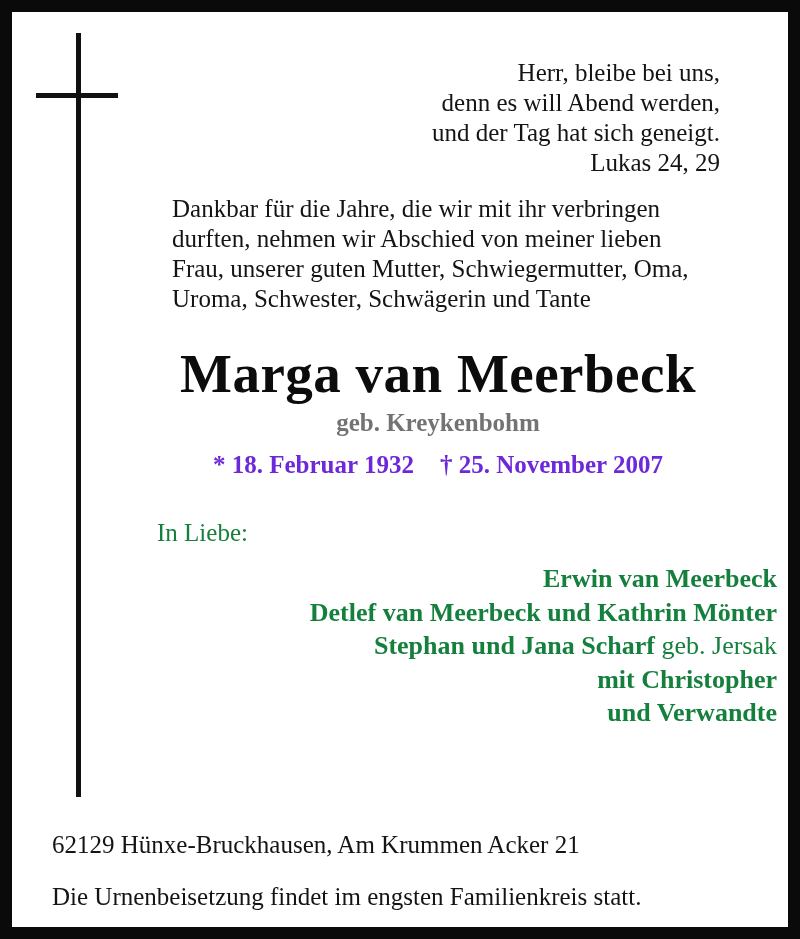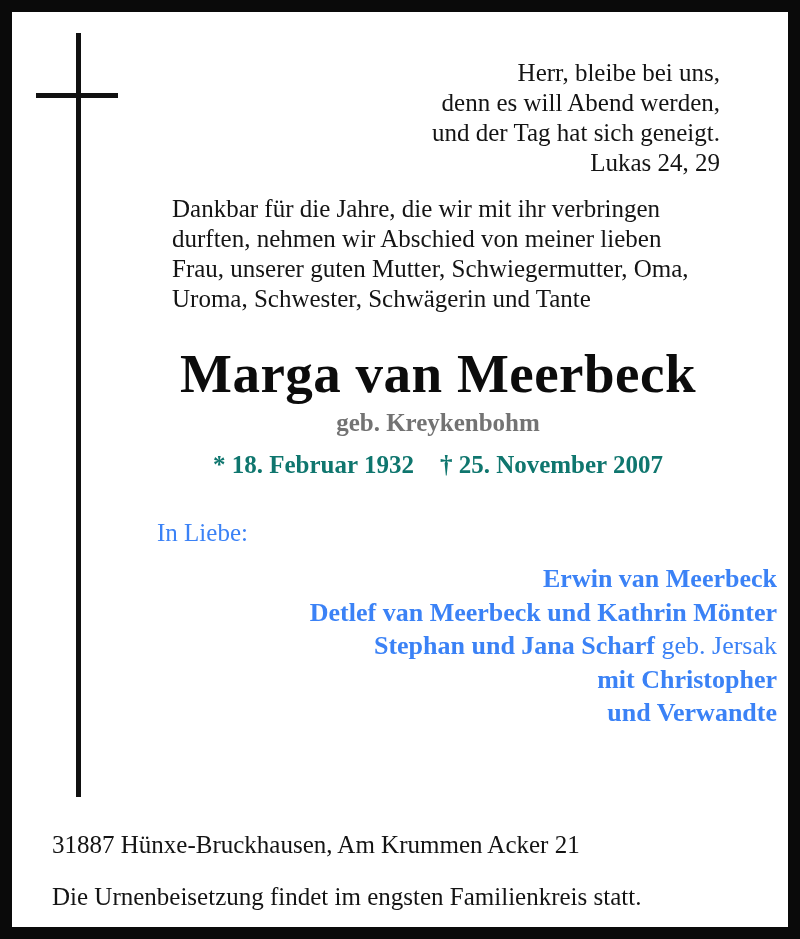--- a/index.html
+++ b/index.html
@@ -112,32 +112,32 @@
     line-height: 30px;
     font-weight: bold;
     color: #737373;
     white-space: nowrap;
   }
   .dates {
     margin-top: 12px;
     font-size: 25px;
     line-height: 30px;
     font-weight: bold;
-    color: #0f766e;
+    color: #6d28d9;
     white-space: nowrap;
   }
   .date-birth { margin-right: 26px; }
   .sym { font-weight: bold; }
 
   .mourners {
     position: absolute;
     left: 145px;
     top: 506px;
     width: 620px;
-    color: #3b82f6;
+    color: #15803d;
   }
   .mourners-head {
     font-size: 25px;
     line-height: 30px;
     font-weight: normal;
     margin-bottom: 14px;
     white-space: nowrap;
   }
   .mourner-line {
     font-size: 26px;
@@ -218,19 +218,19 @@
         </div>
         <div class="mourner-line">
           <span>mit Christopher</span><span class="suffix"></span>
         </div>
         <div class="mourner-line">
           <span>und Verwandte</span><span class="suffix"></span>
         </div>
       </div>
 
       <div class="footer">
-        <div class="footer-address">31887 Hünxe-Bruckhausen, Am Krummen Acker 21</div>
+        <div class="footer-address">62129 Hünxe-Bruckhausen, Am Krummen Acker 21</div>
         <div class="footer-note">Die Urnenbeisetzung findet im engsten Familienkreis statt.</div>
       </div>
 
     </div>
   </div>
 </div>
 
 </body></html>

